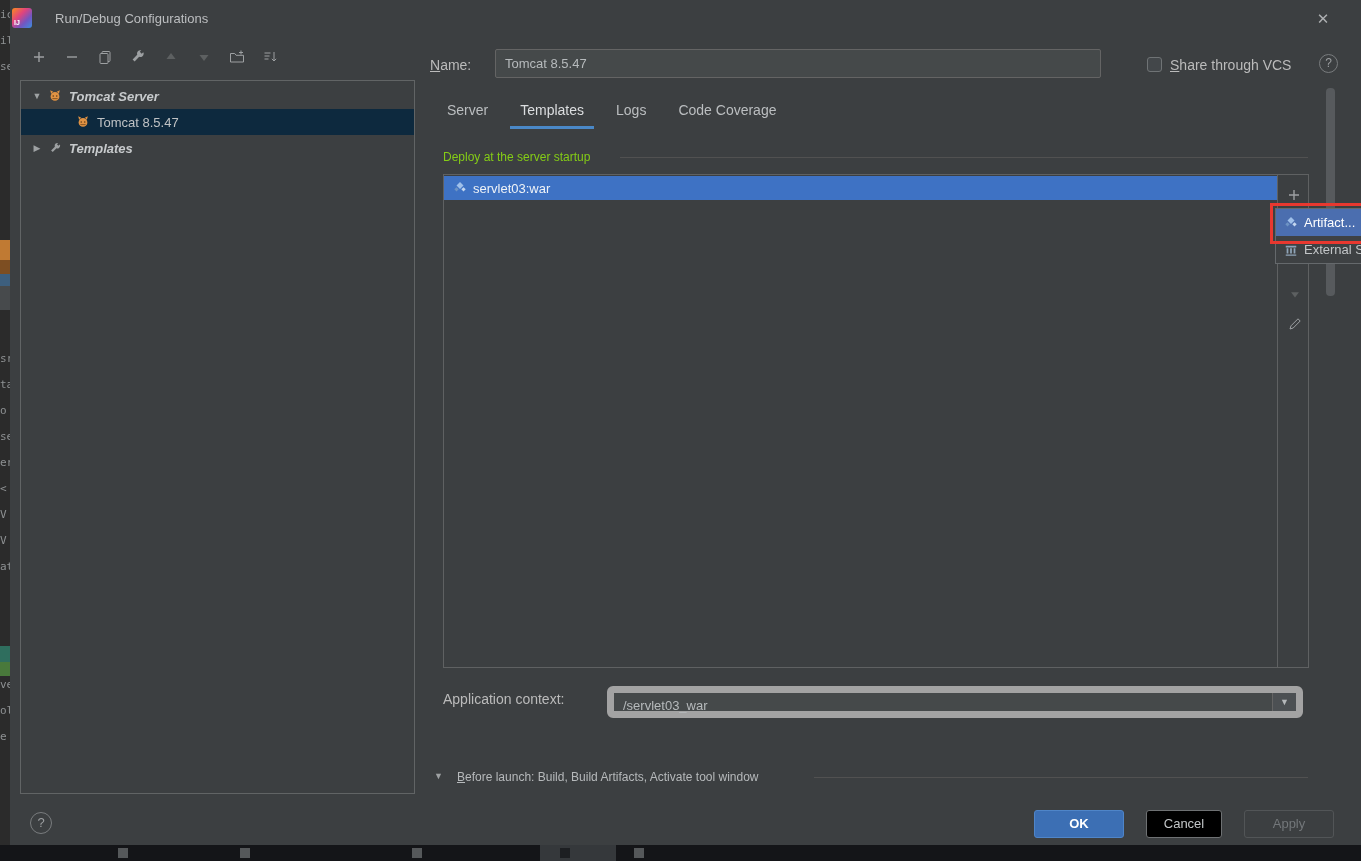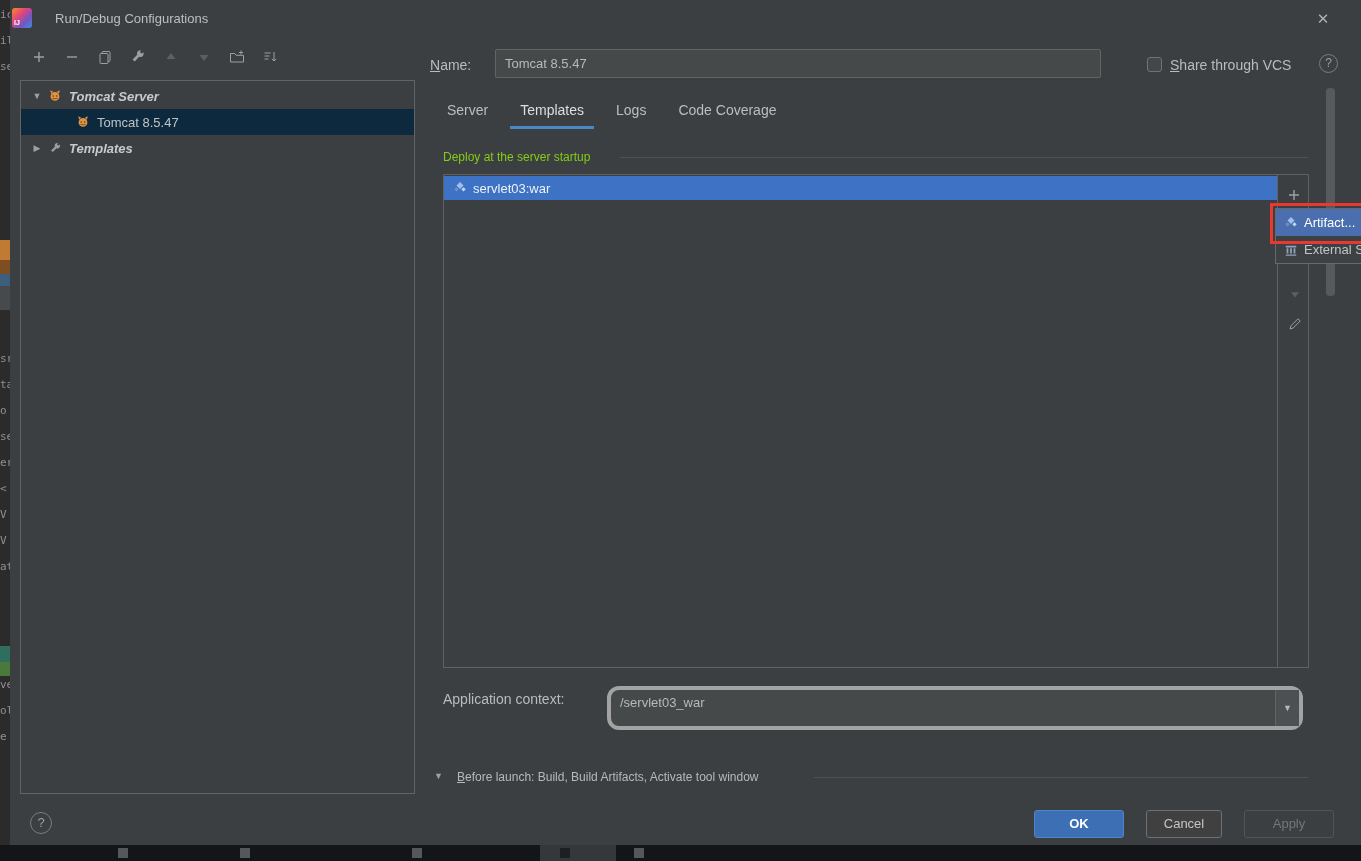--- a/index.html
+++ b/index.html
@@ -67,36 +67,36 @@
            border:1px solid #65696c; z-index:5; }
   .popup-item { height:27px; display:flex; align-items:center; padding-left:5px; font-size:13px;
                 color:#c2c5c7; white-space:nowrap; overflow:hidden; }
   .popup-item.selected { background:#4b6eaf; color:#ffffff; }
   .popup-item .tree-icon { margin-right:5px; flex:none; }
   .annotation-rect { position:absolute; left:1270px; top:203px; width:98px; height:41px;
                      border:3px solid #e8382f; z-index:6; }
 
   
   .ctx-label { position:absolute; left:443px; top:691px; font-size:14px; }
-  .ctx-combo { position:absolute; left:607px; top:686px; width:696px; height:44px;
-               border:4px solid #a3a3a3; background:#45494a; border-radius:12px; }
+  .ctx-combo { position:absolute; left:607px; top:686px; width:696px; height:32px;
+               border:7px solid #a3a3a3; background:#45494a; border-radius:6px; }
   .ctx-value { position:absolute; left:9px; top:0; line-height:26px; font-size:13px; color:#b6babc; }
   .ctx-arrow-btn { position:absolute; right:0; top:0; width:24px; height:100%; background:#4c5053;
                    border-left:1px solid #646464; display:flex; align-items:center; justify-content:center;
                    color:#b5b8ba; font-size:9px; }
 
   
   .bl-arrow { position:absolute; left:434px; top:771px; font-size:9px; color:#9ea1a3; }
   .bl-text { position:absolute; left:457px; top:770px; font-size:12px; color:#b6b9bb; }
 
   
   .btn { position:absolute; top:810px; height:28px; border-radius:3px; font-size:13px; text-align:center;
          line-height:26px; }
   .btn-ok { left:1034px; width:90px; background:#3c6fb4; border:1px solid #4f85c8; color:#fff; font-weight:bold; }
-  .btn-cancel { left:1146px; width:76px; background:#404040; border:1px solid #6e7173; color:#c3c6c8; }
+  .btn-cancel { left:1146px; width:76px; background:#000000; border:1px solid #6e7173; color:#c3c6c8; }
   .btn-apply { left:1244px; width:90px; background:#3c3f41; border:1px solid #525557; color:#73777a; }
 
   .scroll-thumb { position:absolute; left:1326px; top:88px; width:9px; height:208px; background:#575a5d;
                   border-radius:4px; }
 
   
   .strip-frag { position:absolute; left:0; width:12px; font-size:11px; color:#8e9193;
                 font-family:"DejaVu Sans Mono", monospace; white-space:nowrap; overflow:hidden; }
   .strip-block { position:absolute; left:0; width:10px; }
 

